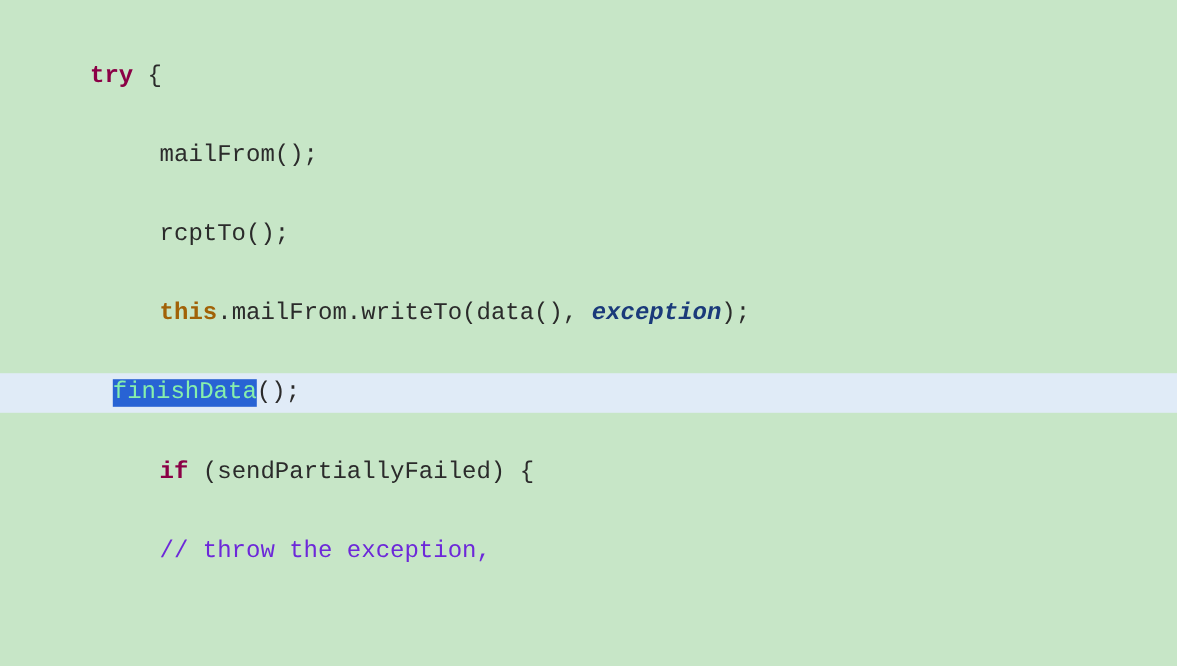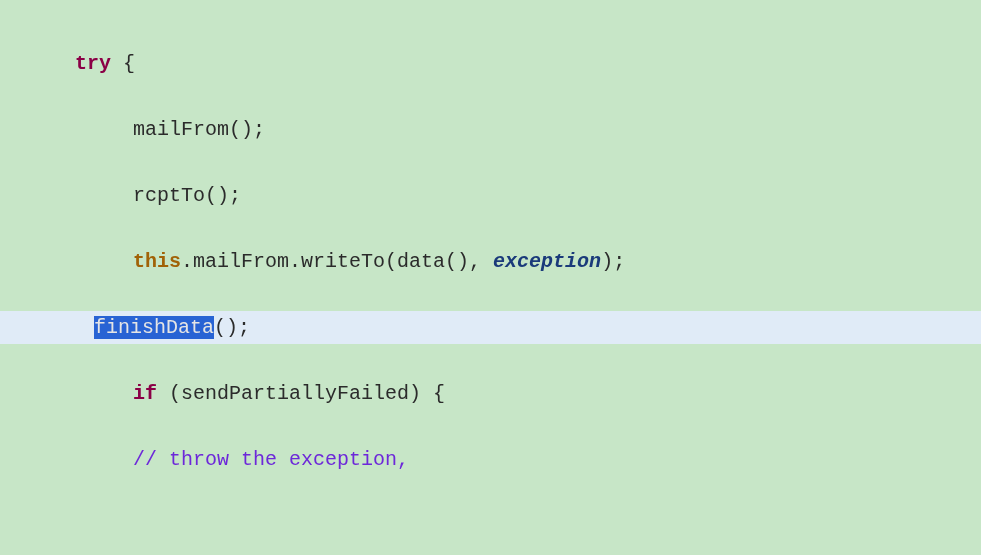--- a/index.html
+++ b/index.html
@@ -28,21 +28,21 @@
       width: calc(100% + 36px);
     }
     .kw { color: #8b0046; font-weight: bold; }
     .this { color: #a16207; font-weight: bold; }
     .method { color: #2b2b2b; }
     .param-static { color: #1a3a7a; font-weight: bold; font-style: italic; }
     .comment { color: #6d28d9; }
     .plain { color: #2b2b2b; }
     .selection {
       background: #2863d4;
-      color: #e5e5e5;
+      color: #86efac;
     }
     .in1 { display: inline-block; width: 58px; }
   </style>
 </head>
 <body>
 
 <div class="editor">
 <span class="line"><span class="kw">try</span><span class="plain"> {</span></span>
 <span class="line"><span class="in1"></span><span class="method">mailFrom();</span></span>
 <span class="line"><span class="in1"></span><span class="method">rcptTo();</span></span>

